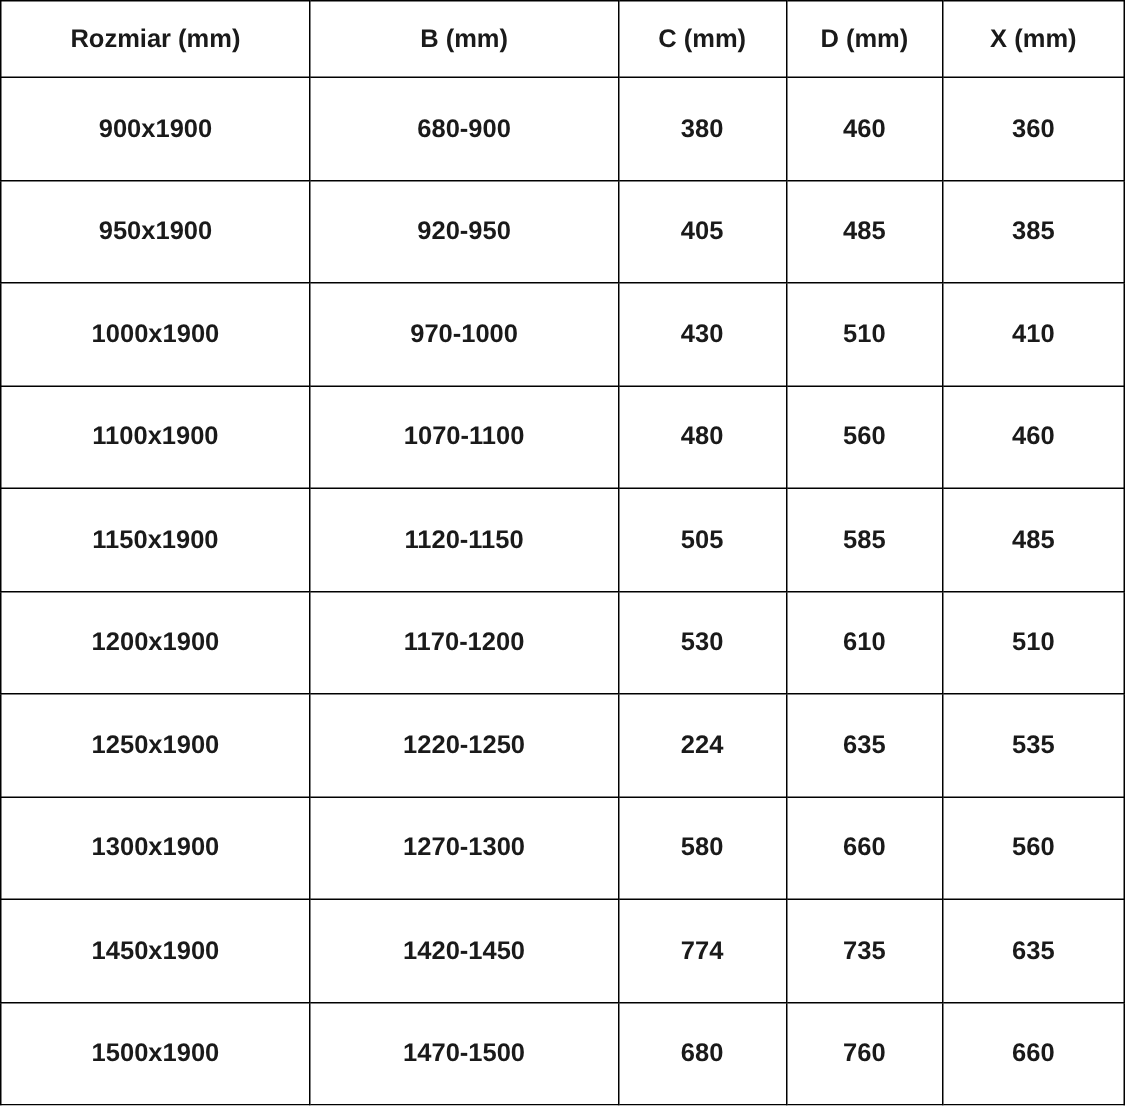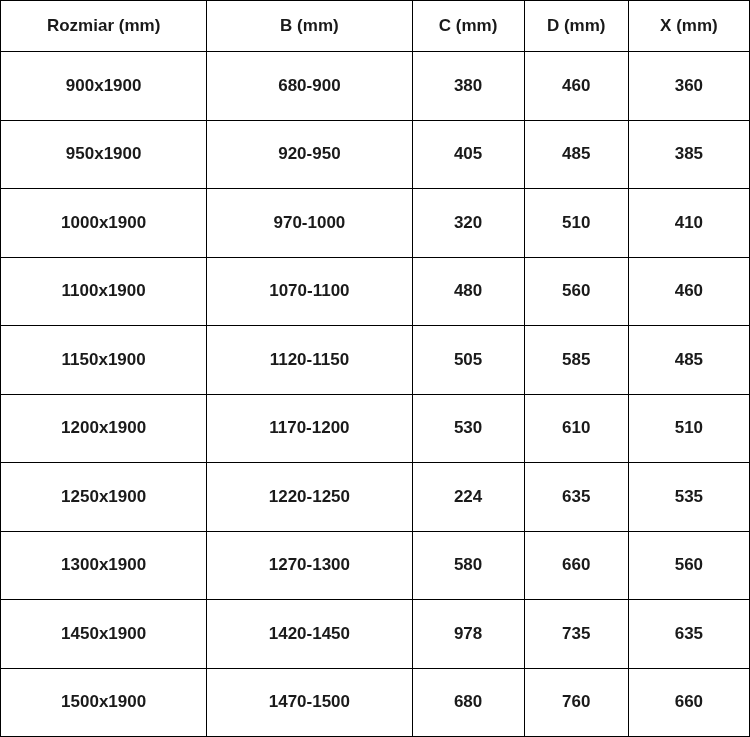--- a/index.html
+++ b/index.html
@@ -87,21 +87,21 @@
       <tr>
         <td>950x1900</td>
         <td>920-950</td>
         <td>405</td>
         <td>485</td>
         <td>385</td>
       </tr>
       <tr>
         <td>1000x1900</td>
         <td>970-1000</td>
-        <td>320</td>
+        <td>430</td>
         <td>510</td>
         <td>410</td>
       </tr>
       <tr>
         <td>1100x1900</td>
         <td>1070-1100</td>
         <td>480</td>
         <td>560</td>
         <td>460</td>
       </tr>
@@ -129,21 +129,21 @@
       <tr>
         <td>1300x1900</td>
         <td>1270-1300</td>
         <td>580</td>
         <td>660</td>
         <td>560</td>
       </tr>
       <tr>
         <td>1450x1900</td>
         <td>1420-1450</td>
-        <td>978</td>
+        <td>774</td>
         <td>735</td>
         <td>635</td>
       </tr>
       <tr>
         <td>1500x1900</td>
         <td>1470-1500</td>
         <td>680</td>
         <td>760</td>
         <td>660</td>
       </tr>

